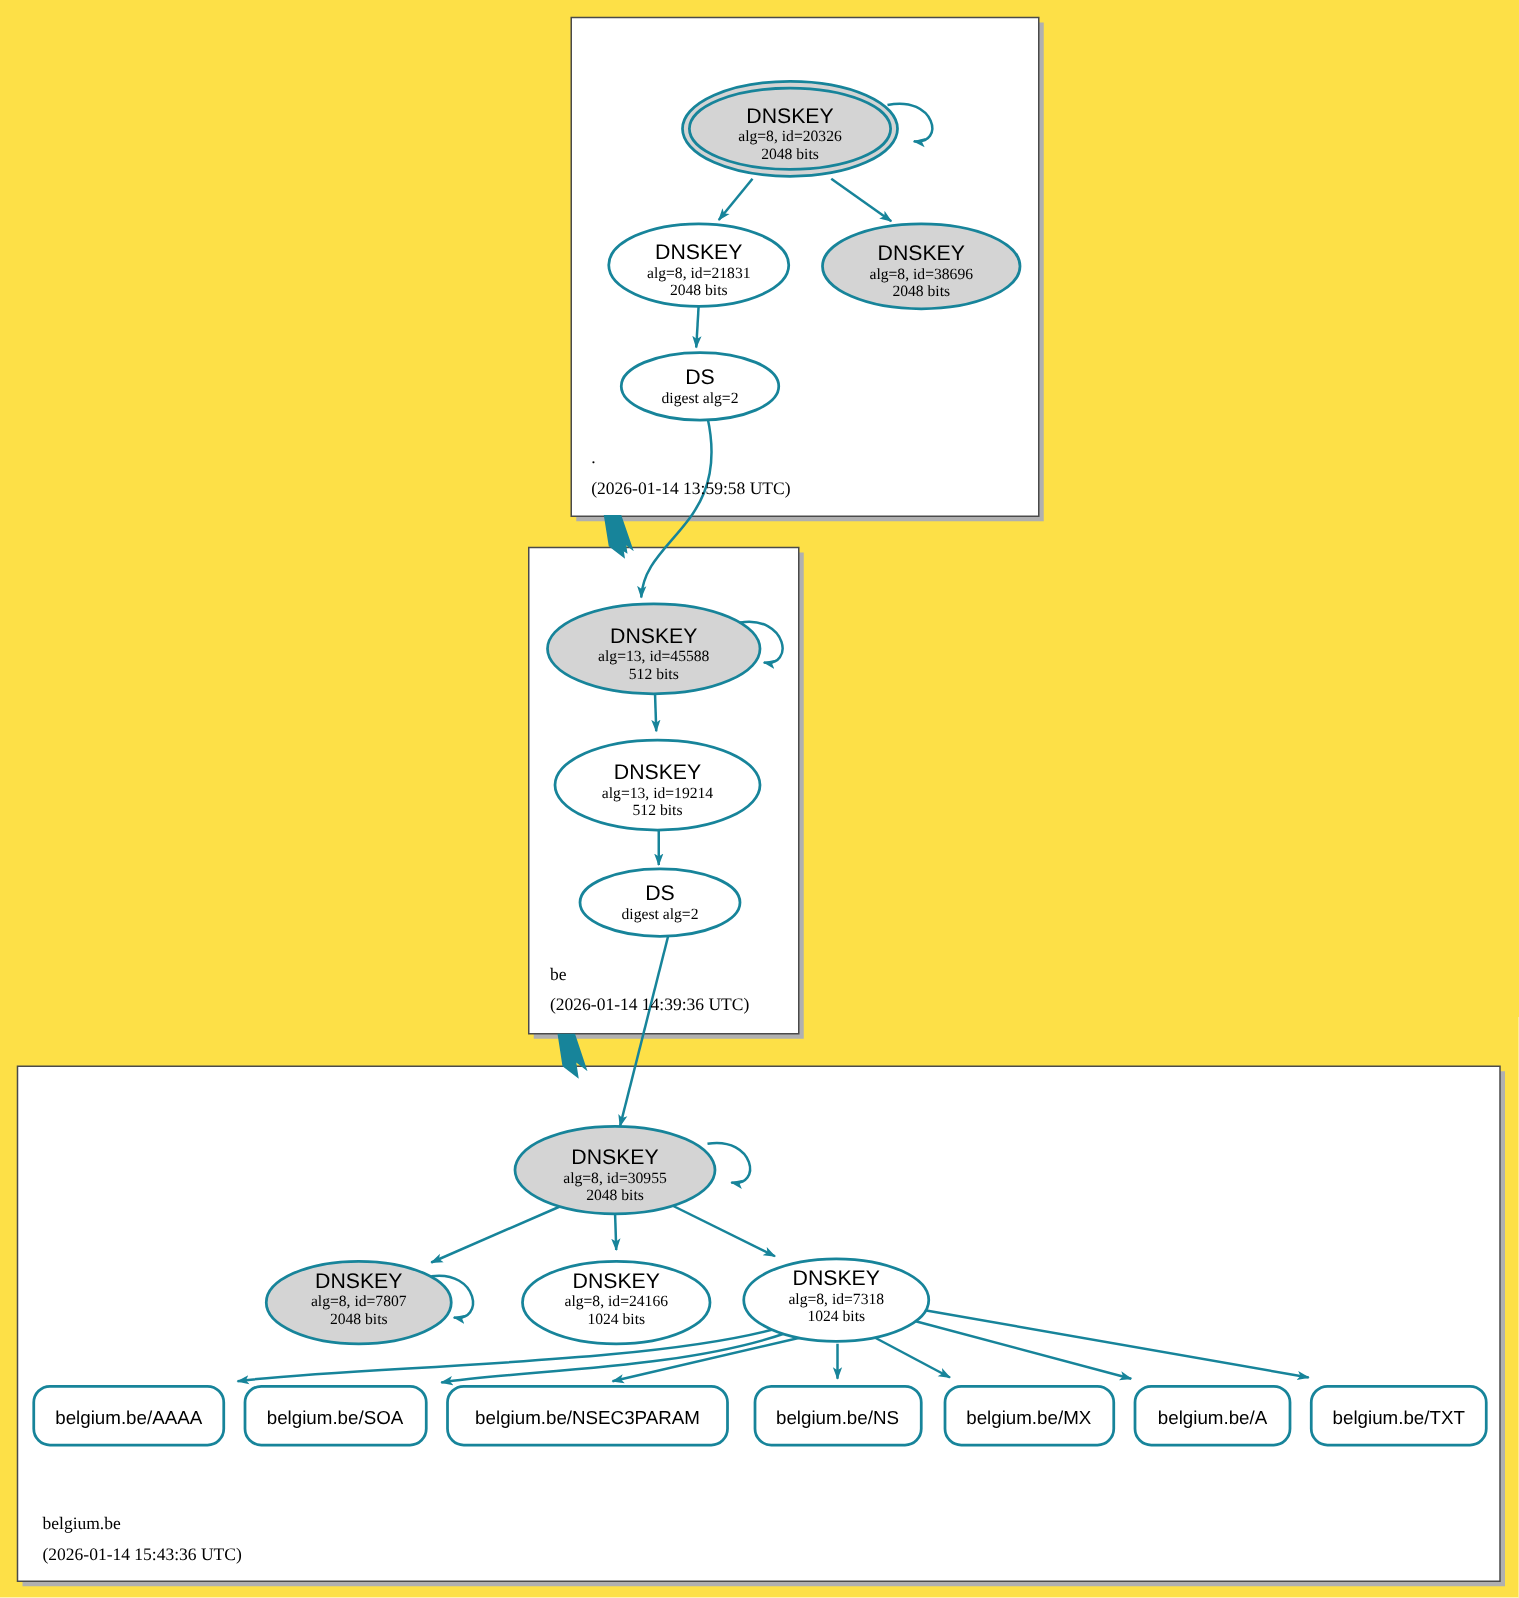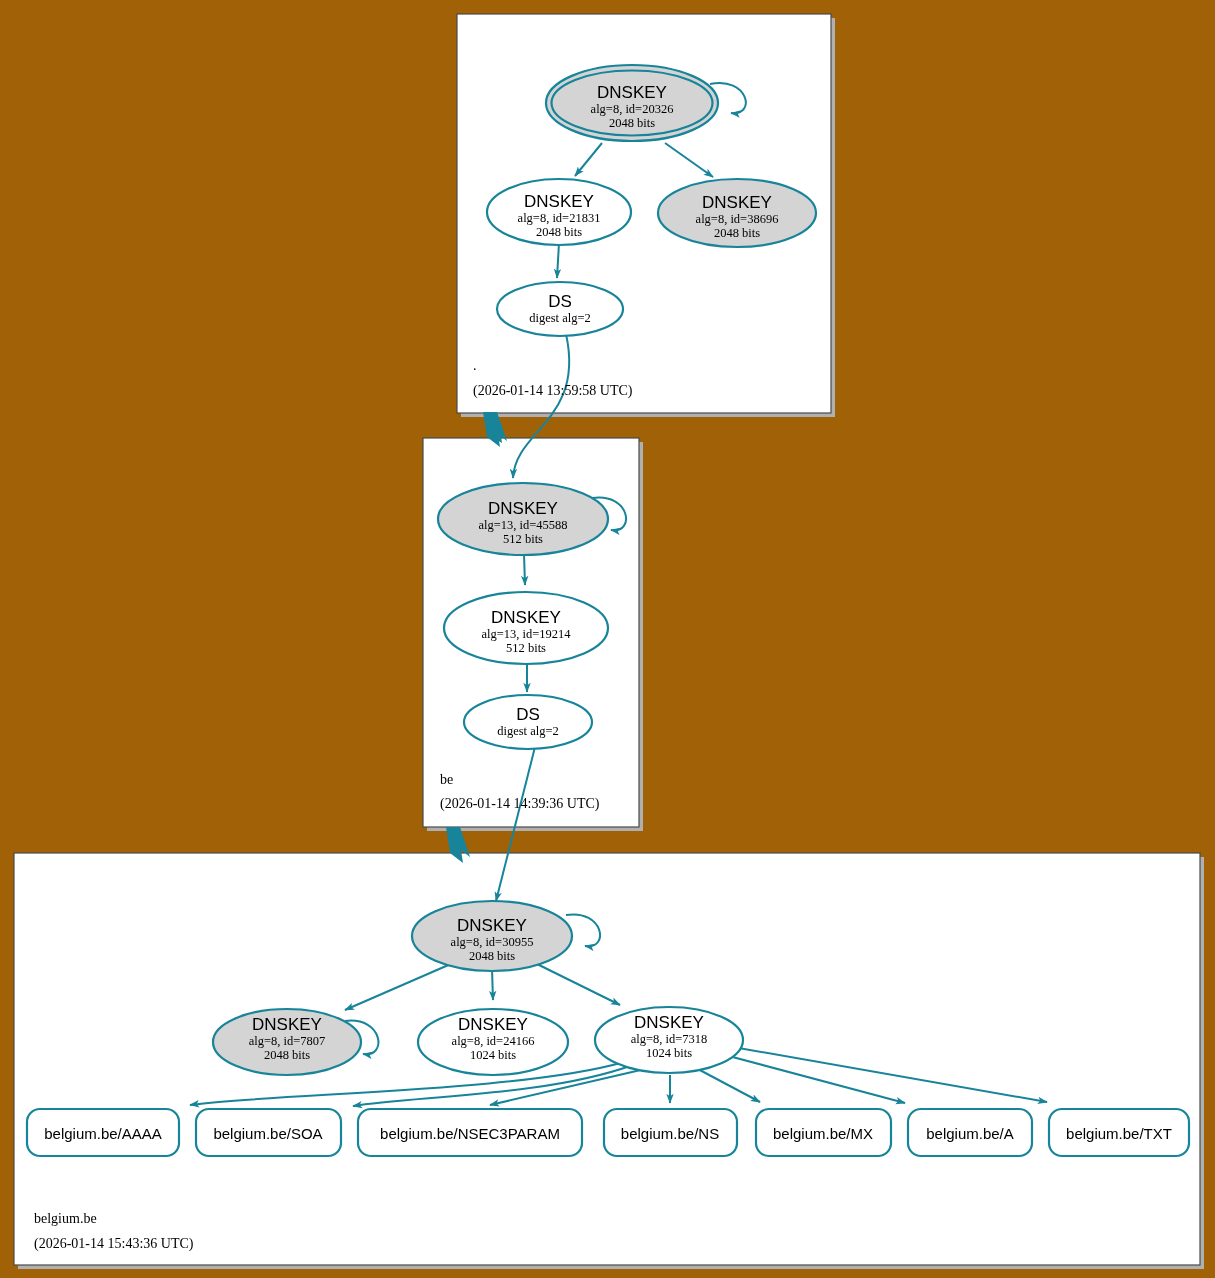--- a/index.html
+++ b/index.html
@@ -1,17 +1,17 @@
 <!DOCTYPE html>
 <html><head>
 <meta charset="utf-8">
 <style>
   html,body{margin:0;padding:0;background:#ffffff;}
   body{font-family:"Liberation Sans",sans-serif;}
-  #stage{position:relative;width:1215px;height:1278px;overflow:hidden;background:#a16207;}
+  #stage{position:relative;width:1215px;height:1278px;overflow:hidden;background:#fde047;}
   svg{display:block;}
   .zone-rect{fill:#ffffff;stroke:#4a4a4a;stroke-width:1.2;}
   .zone-shadow{fill:#b0b0b0;}
   .node-ell{stroke:#17849a;stroke-width:2.2;}
   .fill-grey{fill:#d4d4d4;}
   .fill-white{fill:#ffffff;}
   .node-box{fill:#ffffff;stroke:#17849a;stroke-width:2.2;}
   .edge{fill:none;stroke:#17849a;stroke-width:2.0;}
   .edge-head{fill:#17849a;stroke:none;}
   .deleg{fill:#17849a;stroke:none;}

